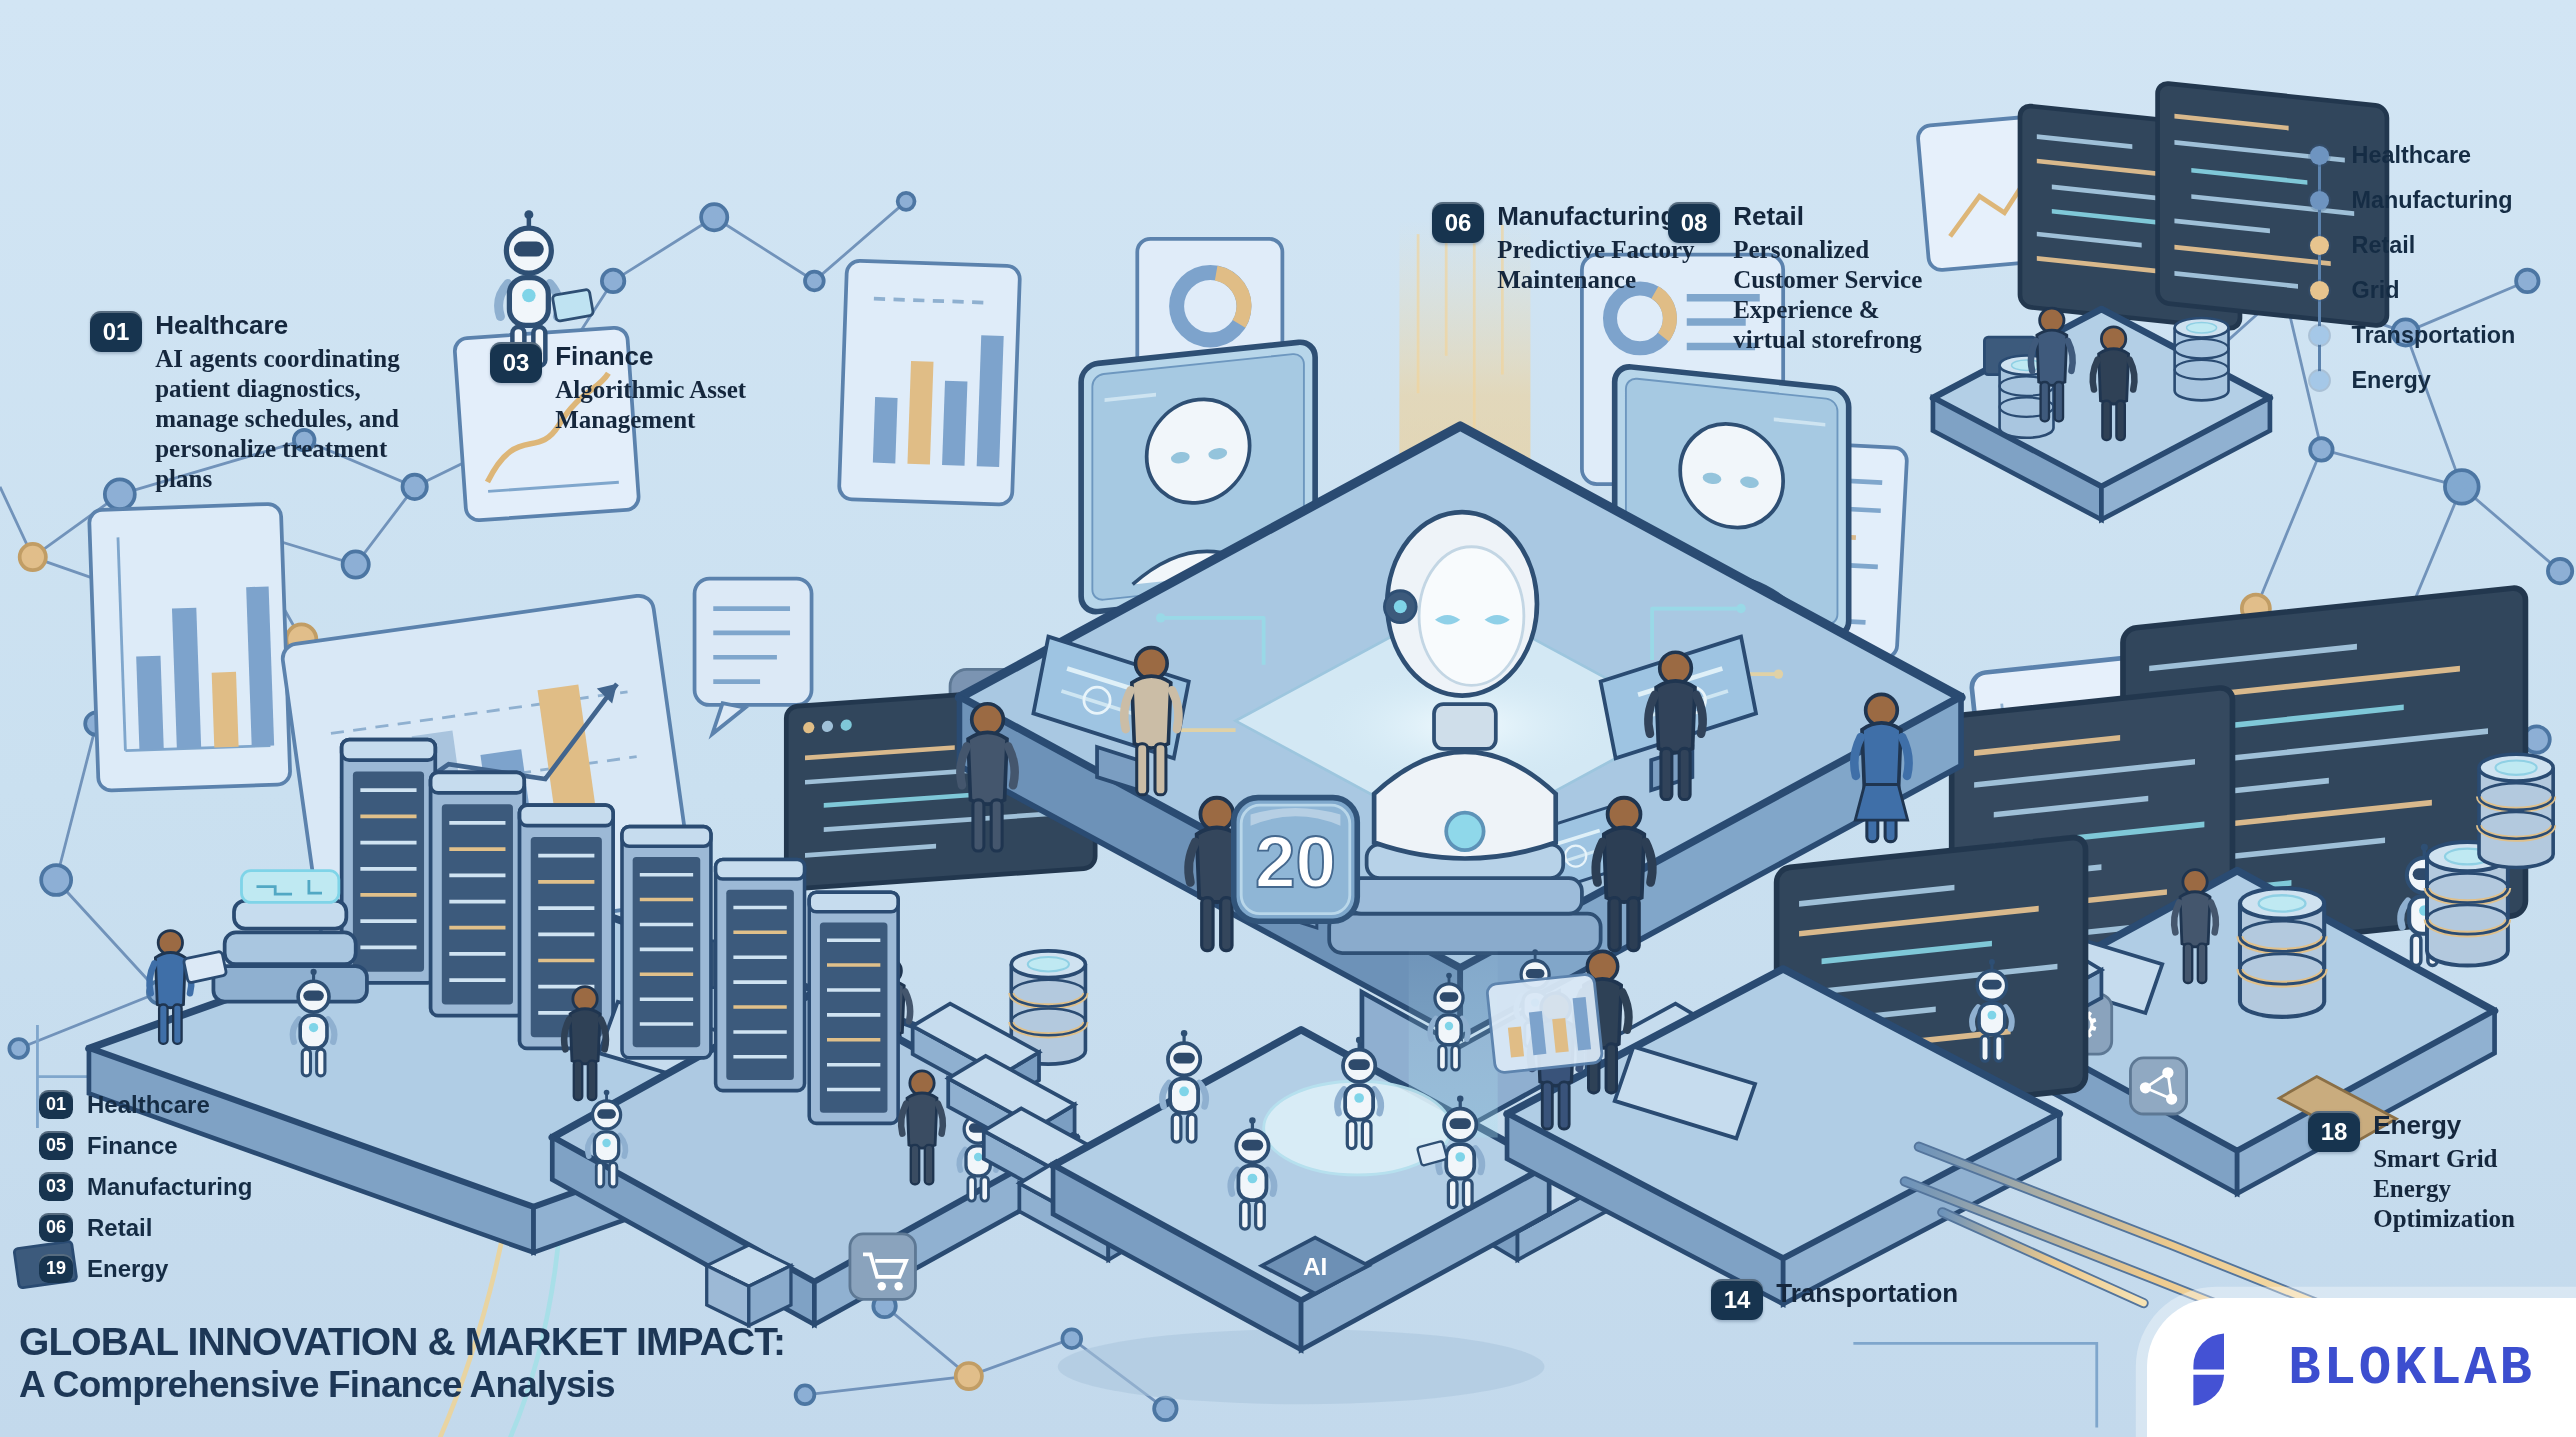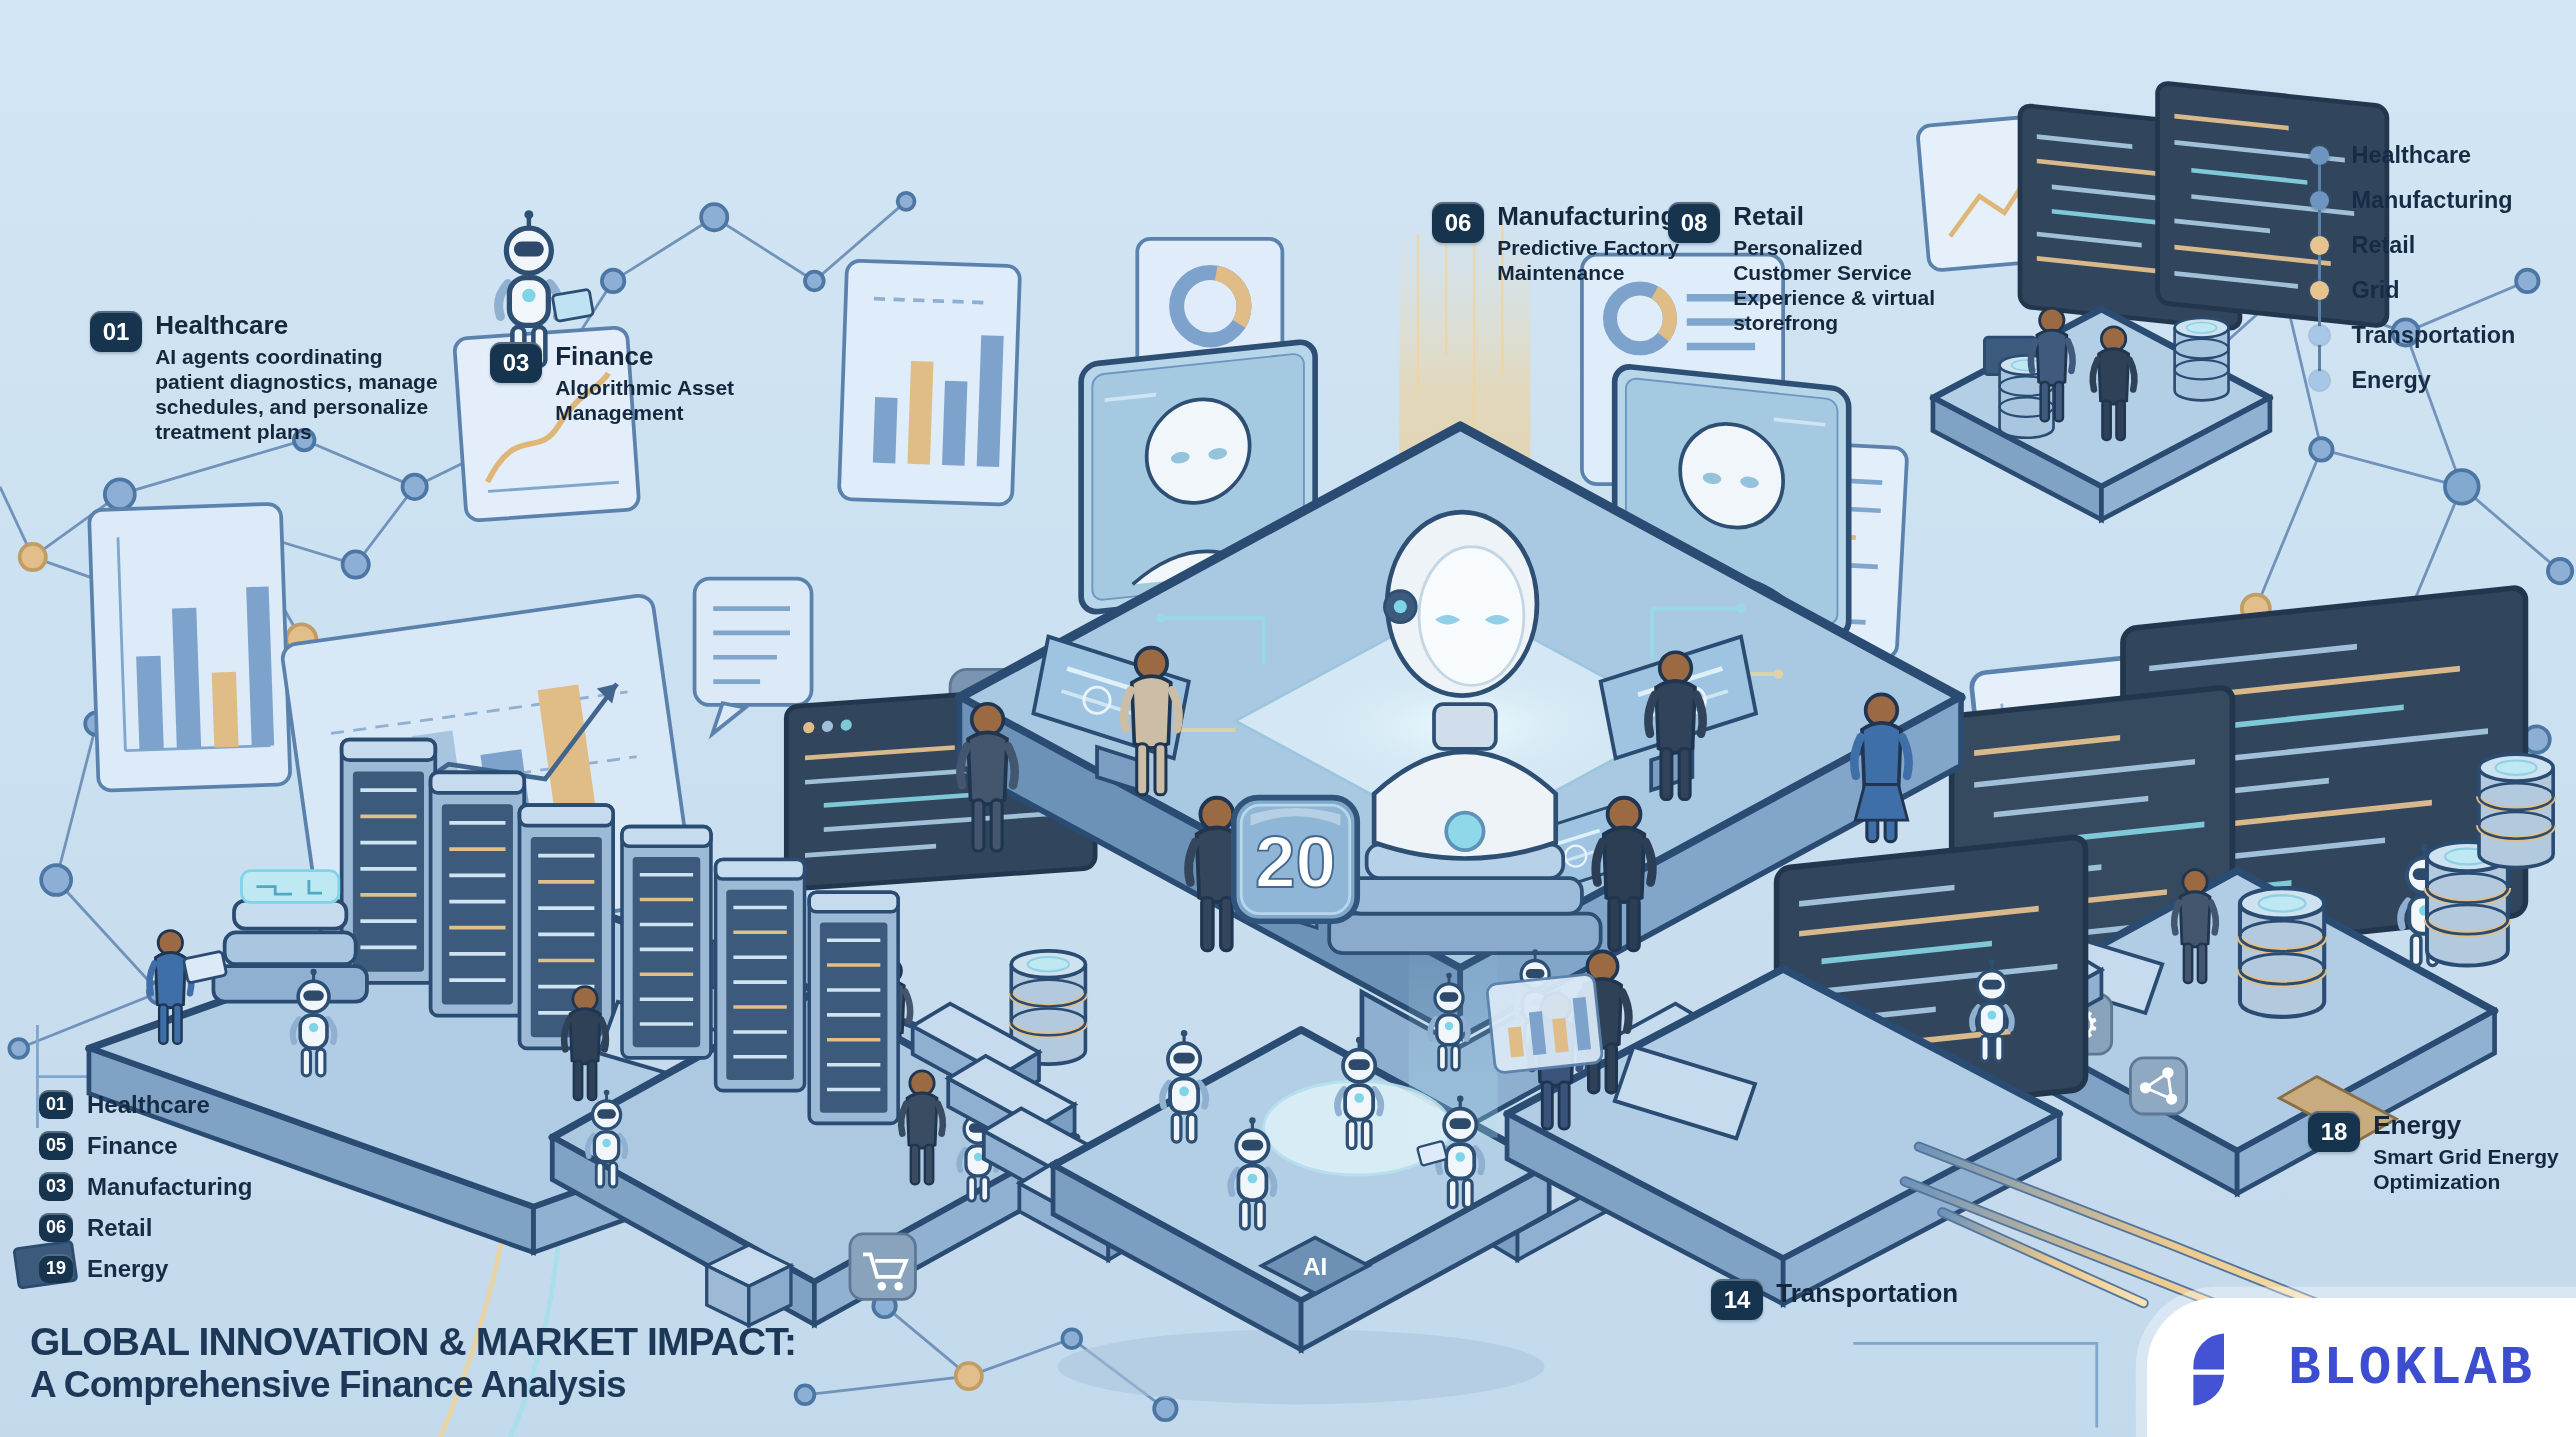--- a/index.html
+++ b/index.html
@@ -10,36 +10,36 @@
   .page-title{position:absolute;left:54px;top:45px;margin:0;color:#1e3a5e;
 
               font-size:95px;font-weight:800;letter-spacing:-3.7px;line-height:1.15;}
   .page-title span{display:block;}
 
   .callout{position:absolute;display:flex;gap:13px;align-items:flex-start;}
   .badge{flex:0 0 auto;min-width:41px;height:41px;padding:0 5.6px;border-radius:11.2px;background:#17344f;
          color:#fff;font-weight:bold;font-size:24px;display:flex;align-items:center;justify-content:center;
          box-shadow:inset 0 1.9px 0 rgba(255,255,255,.28), 0 1.9px 2.8px rgba(20,45,75,.25);}
   .c-title{font-size:26px;font-weight:bold;color:#15273d;line-height:1.15;}
-  .c-desc{font-size:21px;font-weight:700;color:#15273d;line-height:1.2;margin-top:2.8px;}
+  .c-desc{font-size:25px;font-weight:700;color:#15273d;line-height:1.2;margin-top:2.8px;font-family:Liberation Serif, serif;}
 
   .legend{position:absolute;left:2310px;top:133px;}
   .legend .rail{position:absolute;left:7.5px;top:20.6px;width:3.7px;height:227px;background:#5b82ad;border-radius:1.9px;}
   .legend-row{position:relative;display:flex;align-items:center;gap:22.5px;height:45px;}
   .dot{width:19px;height:19px;border-radius:50%;box-shadow:0 0 0 1.9px rgba(60,90,130,.25);}
   .dot-a{background:#6e94c0;}.dot-b{background:#e7c48e;}.dot-c{background:#a5c8e8;}
   .legend-label{font-size:23.4px;font-weight:bold;color:#152c44;}
 
   .ind-list{position:absolute;left:39px;top:1084px;}
   .ind-row{display:flex;align-items:center;gap:14px;height:41px;}
   .ind-badge{min-width:34px;height:29px;border-radius:9.4px;background:#17344f;color:#fff;font-size:18px;font-weight:bold;
              display:flex;align-items:center;justify-content:center;box-shadow:inset 0 1.9px 0 rgba(255,255,255,.28);}
   .ind-label{font-size:24px;font-weight:bold;color:#152c44;}
 
-  .footer-text{position:absolute;left:30px;top:1320px;color:#1d3756;line-height:1.14;}
+  .footer-text{position:absolute;left:19px;top:1320px;color:#1d3756;line-height:1.14;}
   .footer-text .f1{font-size:39px;font-weight:800;letter-spacing:-0.9px;}
   .footer-text .f2{font-size:37px;font-weight:700;letter-spacing:-0.9px;}
 
   .brand-card{position:absolute;right:0;bottom:0;width:429px;height:140px;background:#ffffff;
               border-top-left-radius:69px;display:flex;align-items:center;justify-content:center;gap:19px;
               box-shadow:0 0 0 11.2px rgba(255,255,255,.35);}
   .brand-name{font-family:Liberation Mono, monospace;font-weight:bold;font-size:54px;color:#3c4ecf;letter-spacing:2.8px;}
 </style>
 </head>
 <body>

